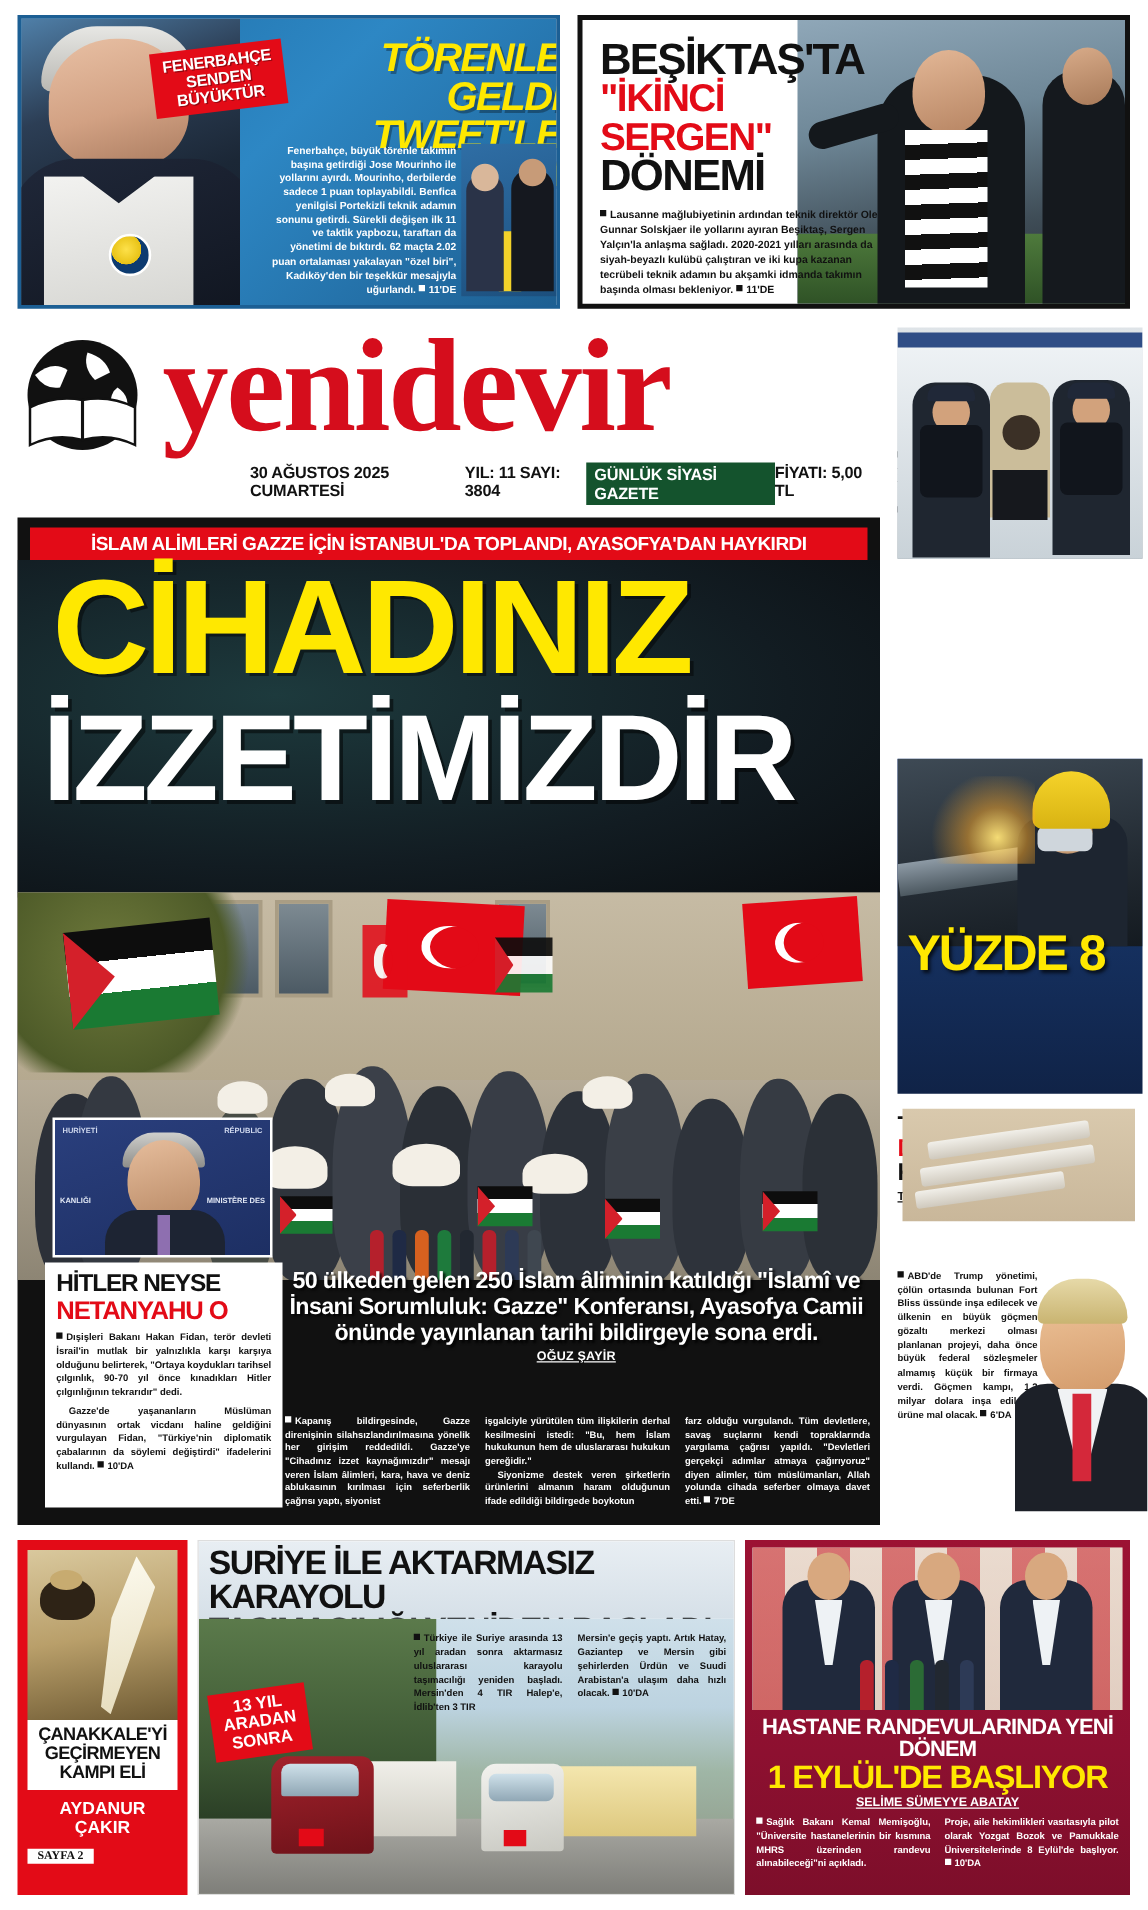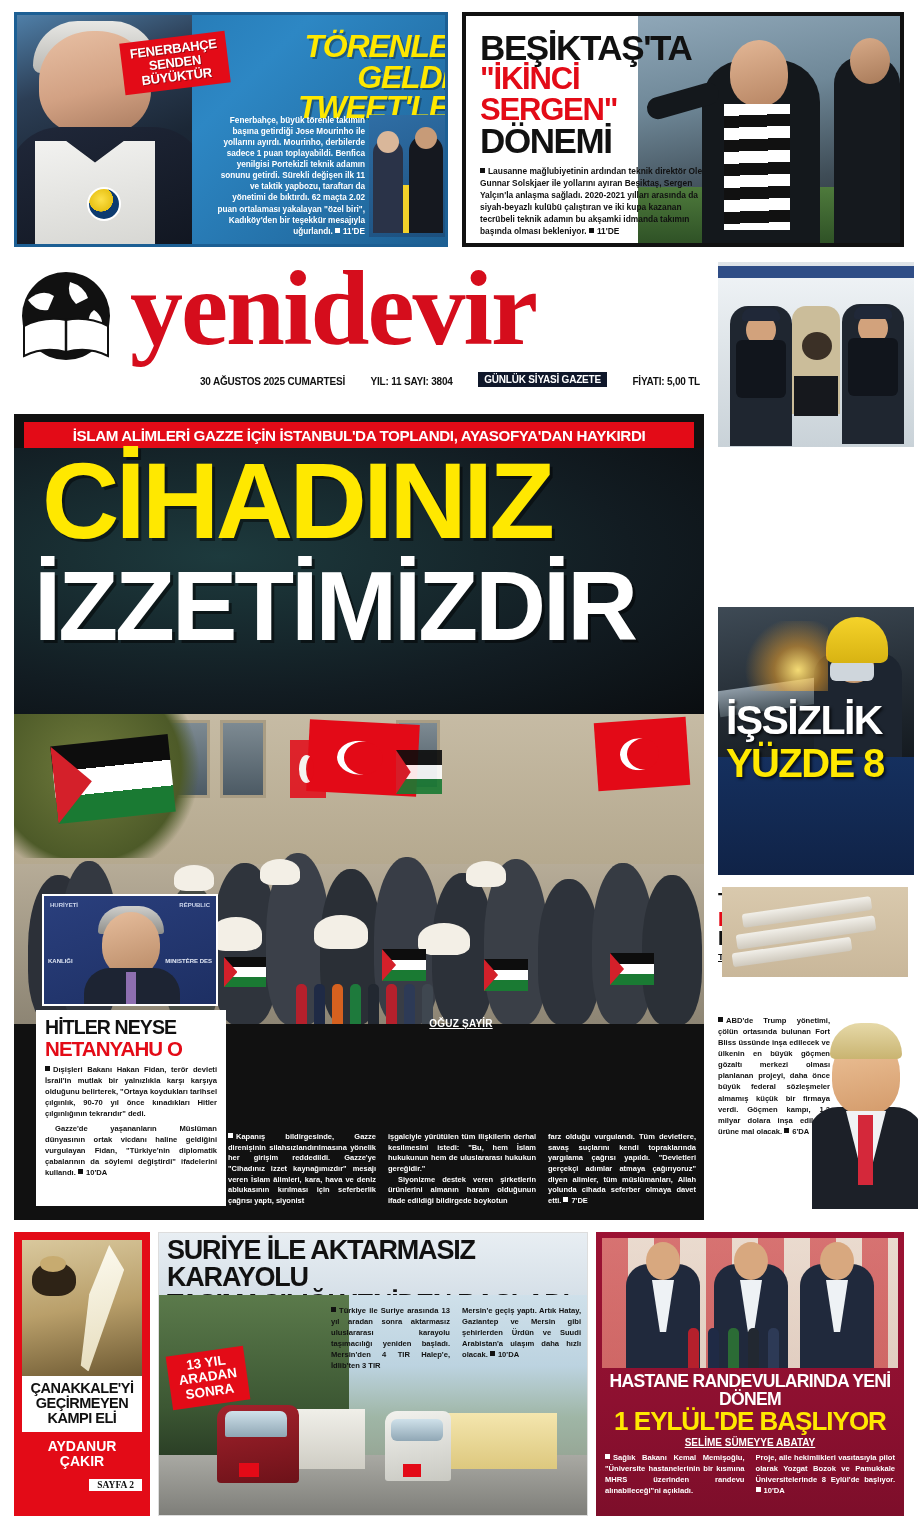--- a/index.html
+++ b/index.html
@@ -118,24 +118,24 @@
   .globe {
     position:absolute; left:14px; top:8px; width:104px; height:100px;
   }
   .mast-name {
     position:absolute; left:130px; top:-6px;
     color:#d50d1c; font-family:"Liberation Serif", serif; font-weight:700;
     font-size:106px; letter-spacing:-2px; line-height:1;
   }
   .mast-bar {
     position:absolute; left:200px; top:108px; width:500px; height:17px;
-    display:flex; align-items:flex-end; justify-content:space-between;
-    font-size:10px; font-weight:900; color:#111; letter-spacing:-0.2px;
-  }
-  .mast-bar .mid { background:#0f172a; color:#fff; padding:2px 6px; }
+    display:flex; align-items:flex-start; justify-content:space-between;
+    font-size:13px; font-weight:900; color:#111; letter-spacing:-0.2px;
+  }
+  .mast-bar .mid { background:#14532d; color:#fff; padding:2px 6px; }
 
   
   .main-block {
     position:absolute; left:14px; top:414px; width:690px; height:806px;
     background:#111; overflow:hidden;
   }
   .kicker {
     position:absolute; left:10px; top:8px; width:670px; height:26px;
     background:#e30b17; color:#fff; font-weight:900; font-size:15.2px;
     display:flex; align-items:center; justify-content:center; letter-spacing:-0.4px;
@@ -324,21 +324,21 @@
     width:120px; height:136px; overflow:hidden;
     background: linear-gradient(170deg,#d9c89d 0%,#b99f6a 50%,#6e5a33 100%);
     position:relative;
   }
   .canakkale .ink { position:absolute; left:10px; top:22px; width:44px; height:34px; border-radius:50% 50% 40% 40%; background:#2e2316;}
   .canakkale .ink2{ position:absolute; left:18px; top:16px; width:26px; height:16px; border-radius:50%; background:#c7ab70;}
   .canakkale .quill{ position:absolute; left:52px; top:4px; width:46px; height:128px; background:linear-gradient(160deg,#fdfbf0,#e6dcbc); clip-path: polygon(62% 0,100% 18%,46% 100%,28% 96%,30% 40%); transform:rotate(6deg);}
   .canakkale .ttl { background:#fff; padding:5px 3px 6px; text-align:center; }
   .canakkale .ttl span { display:block; color:#111; font-weight:900; font-size:14.5px; line-height:1.04; letter-spacing:-0.5px;}
   .canakkale .auth { margin-top:7px; text-align:center; color:#fff; font-weight:900; font-size:14px; line-height:1.04;}
-  .canakkale .pgbox { margin-top:6px; text-align:right;}
+  .canakkale .pgbox { margin-top:6px; text-align:left;}
   .canakkale .pgbox span { display:inline-block; background:#fff; color:#111; font-weight:900; font-size:9.5px; padding:1px 8px; font-family:"Liberation Serif", serif;}
 
   .suriye {
     position:absolute; left:158px; top:1232px; width:430px; height:284px;
     background:#fff; overflow:hidden; border:1px solid #ddd;
   }
   .suriye .hbg {
     position:absolute; left:0; top:0; width:430px; height:62px;
     background: linear-gradient(180deg,#e8eef3 0%,#d6e0e8 100%);
   }
@@ -535,20 +535,21 @@
     <div class="hitler-box">
       <div class="h1">HİTLER NEYSE</div>
       <div class="h2">NETANYAHU O</div>
       <div class="body">
         <span class="sq"></span><span>Dışişleri Bakanı Hakan Fidan, terör devleti İsrail'in mutlak bir yalnızlıkla karşı karşıya olduğunu belirterek, "Ortaya koydukları tarihsel çılgınlık, 90-70 yıl önce kınadıkları Hitler çılgınlığının tekrarıdır" dedi.</span>
         <p><span>Gazze'de yaşananların Müslüman dünyasının ortak vicdanı haline geldiğini vurgulayan Fidan, "Türkiye'nin diplomatik çabalarının da söylemi değiştirdi" ifadelerini kullandı.</span> <span class="sq"></span><span class="pg">10'DA</span></p>
       </div>
     </div>
 
     <div class="main-caption">
+      <div class="cap">50 ülkeden gelen 250 İslam âliminin katıldığı "İslamî ve İnsani Sorumluluk: Gazze" Konferansı, Ayasofya Camii önünde yayınlanan tarihi bildirgeyle sona erdi.</div>
       <div class="byline">OĞUZ ŞAYİR</div>
     </div>
 
     <div class="main-cols">
       <div class="col">
         <p class="first"><span class="sq-w"></span><span>Kapanış bildirgesinde, Gazze direnişinin silahsızlandırılmasına yönelik her girişim reddedildi. Gazze'ye "Cihadınız izzet kaynağımızdır" mesajı veren İslam âlimleri, kara, hava ve deniz ablukasının kırılması için seferberlik çağrısı yaptı, siyonist</span></p>
       </div>
       <div class="col">
         <p class="first"><span>işgalciyle yürütülen tüm ilişkilerin derhal kesilmesini istedi: "Bu, hem İslam hukukunun hem de uluslararası hukukun gereğidir."</span></p>
         <p><span>Siyonizme destek veren şirketlerin ürünlerini almanın haram olduğunun ifade edildiği bildirgede boykotun</span></p>
@@ -588,21 +589,20 @@
 
     <div class="issizlik">
       <div class="ph">
         <div class="pipe"></div>
         <div class="worker"></div>
         <div class="wface"></div>
         <div class="mask"></div>
         <div class="helmet"></div>
         <div class="sparks"></div>
       </div>
-      <div class="h1">İŞSİZLİK</div>
       <div class="h2">YÜZDE 8</div>
     </div>
 
     <div class="trump-sec">
       <div class="trump-photo">
         <div class="bld" style="left:20px;top:18px;width:130px;height:14px;"></div>
         <div class="bld" style="left:14px;top:38px;width:140px;height:15px;"></div>
         <div class="bld" style="left:10px;top:58px;width:120px;height:14px;"></div>
       </div>
       <div class="trump-h">

